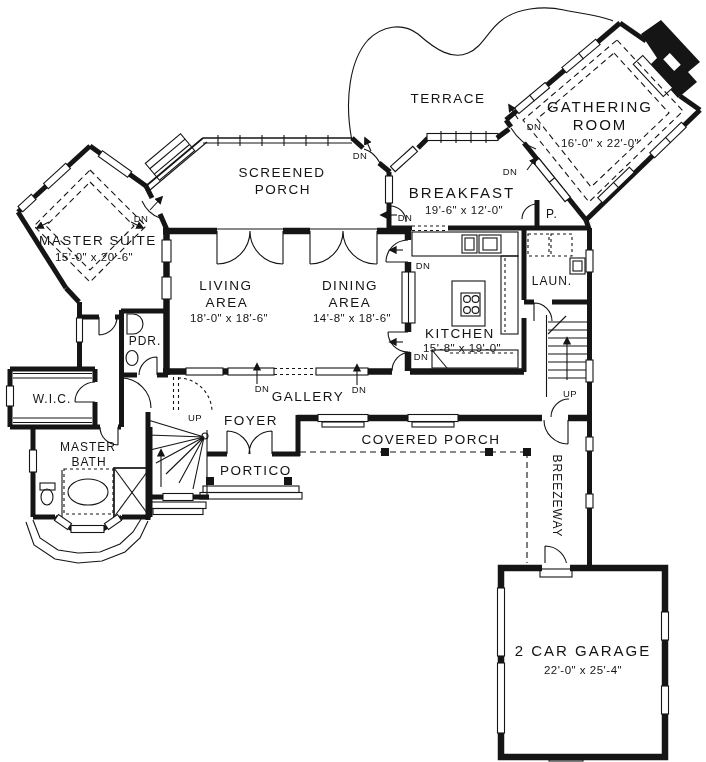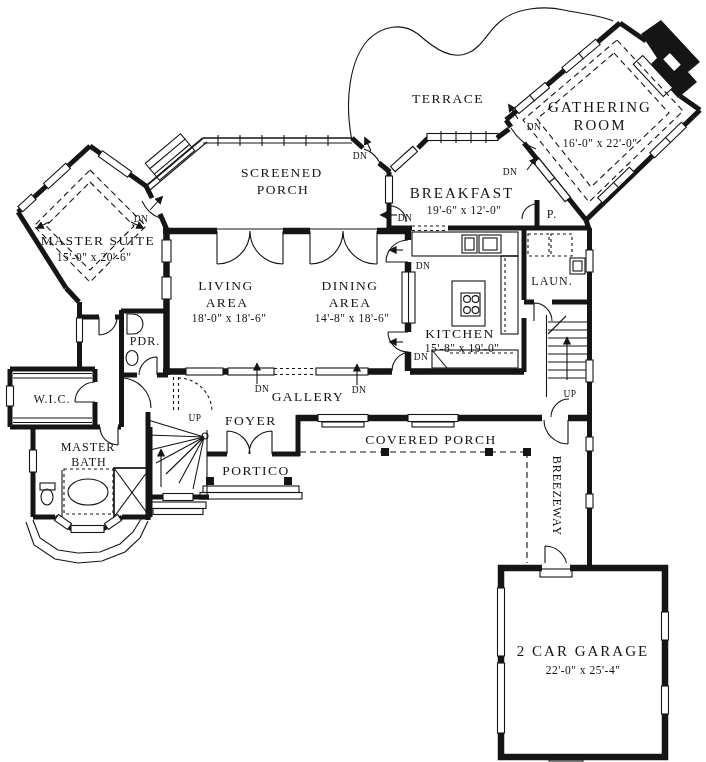--- a/index.html
+++ b/index.html
@@ -1,17 +1,17 @@
 <!DOCTYPE html>
 <html><head>
 <meta charset="utf-8">
 <style>
   html,body{margin:0;padding:0;background:#fff;}
   .stage{position:relative;width:706px;height:762px;background:#ffffff;overflow:hidden;
-         font-family:Liberation Serif, serif;text-align:center;}
+         font-family:Liberation Sans, sans-serif;text-align:center;}
   svg{display:block}
   .wall{stroke:#151515;stroke-width:5;fill:none;stroke-linecap:butt}
   .wall7{stroke:#151515;stroke-width:6.5;fill:none;stroke-linecap:butt}
   .thin{stroke:#151515;stroke-width:1.1;fill:none}
   .thin2{stroke:#151515;stroke-width:1.7;fill:none}
   .dashed{stroke:#151515;stroke-width:1.1;fill:none;stroke-dasharray:6 4}
   .dashsm{stroke:#151515;stroke-width:1.1;fill:none;stroke-dasharray:3 3}
   .win{fill:#ffffff;stroke:#151515;stroke-width:1.1}
   .blk{fill:#151515;stroke:none}
   .room{font-size:13.5px;letter-spacing:1.5px;fill:#141414;text-anchor:middle}

